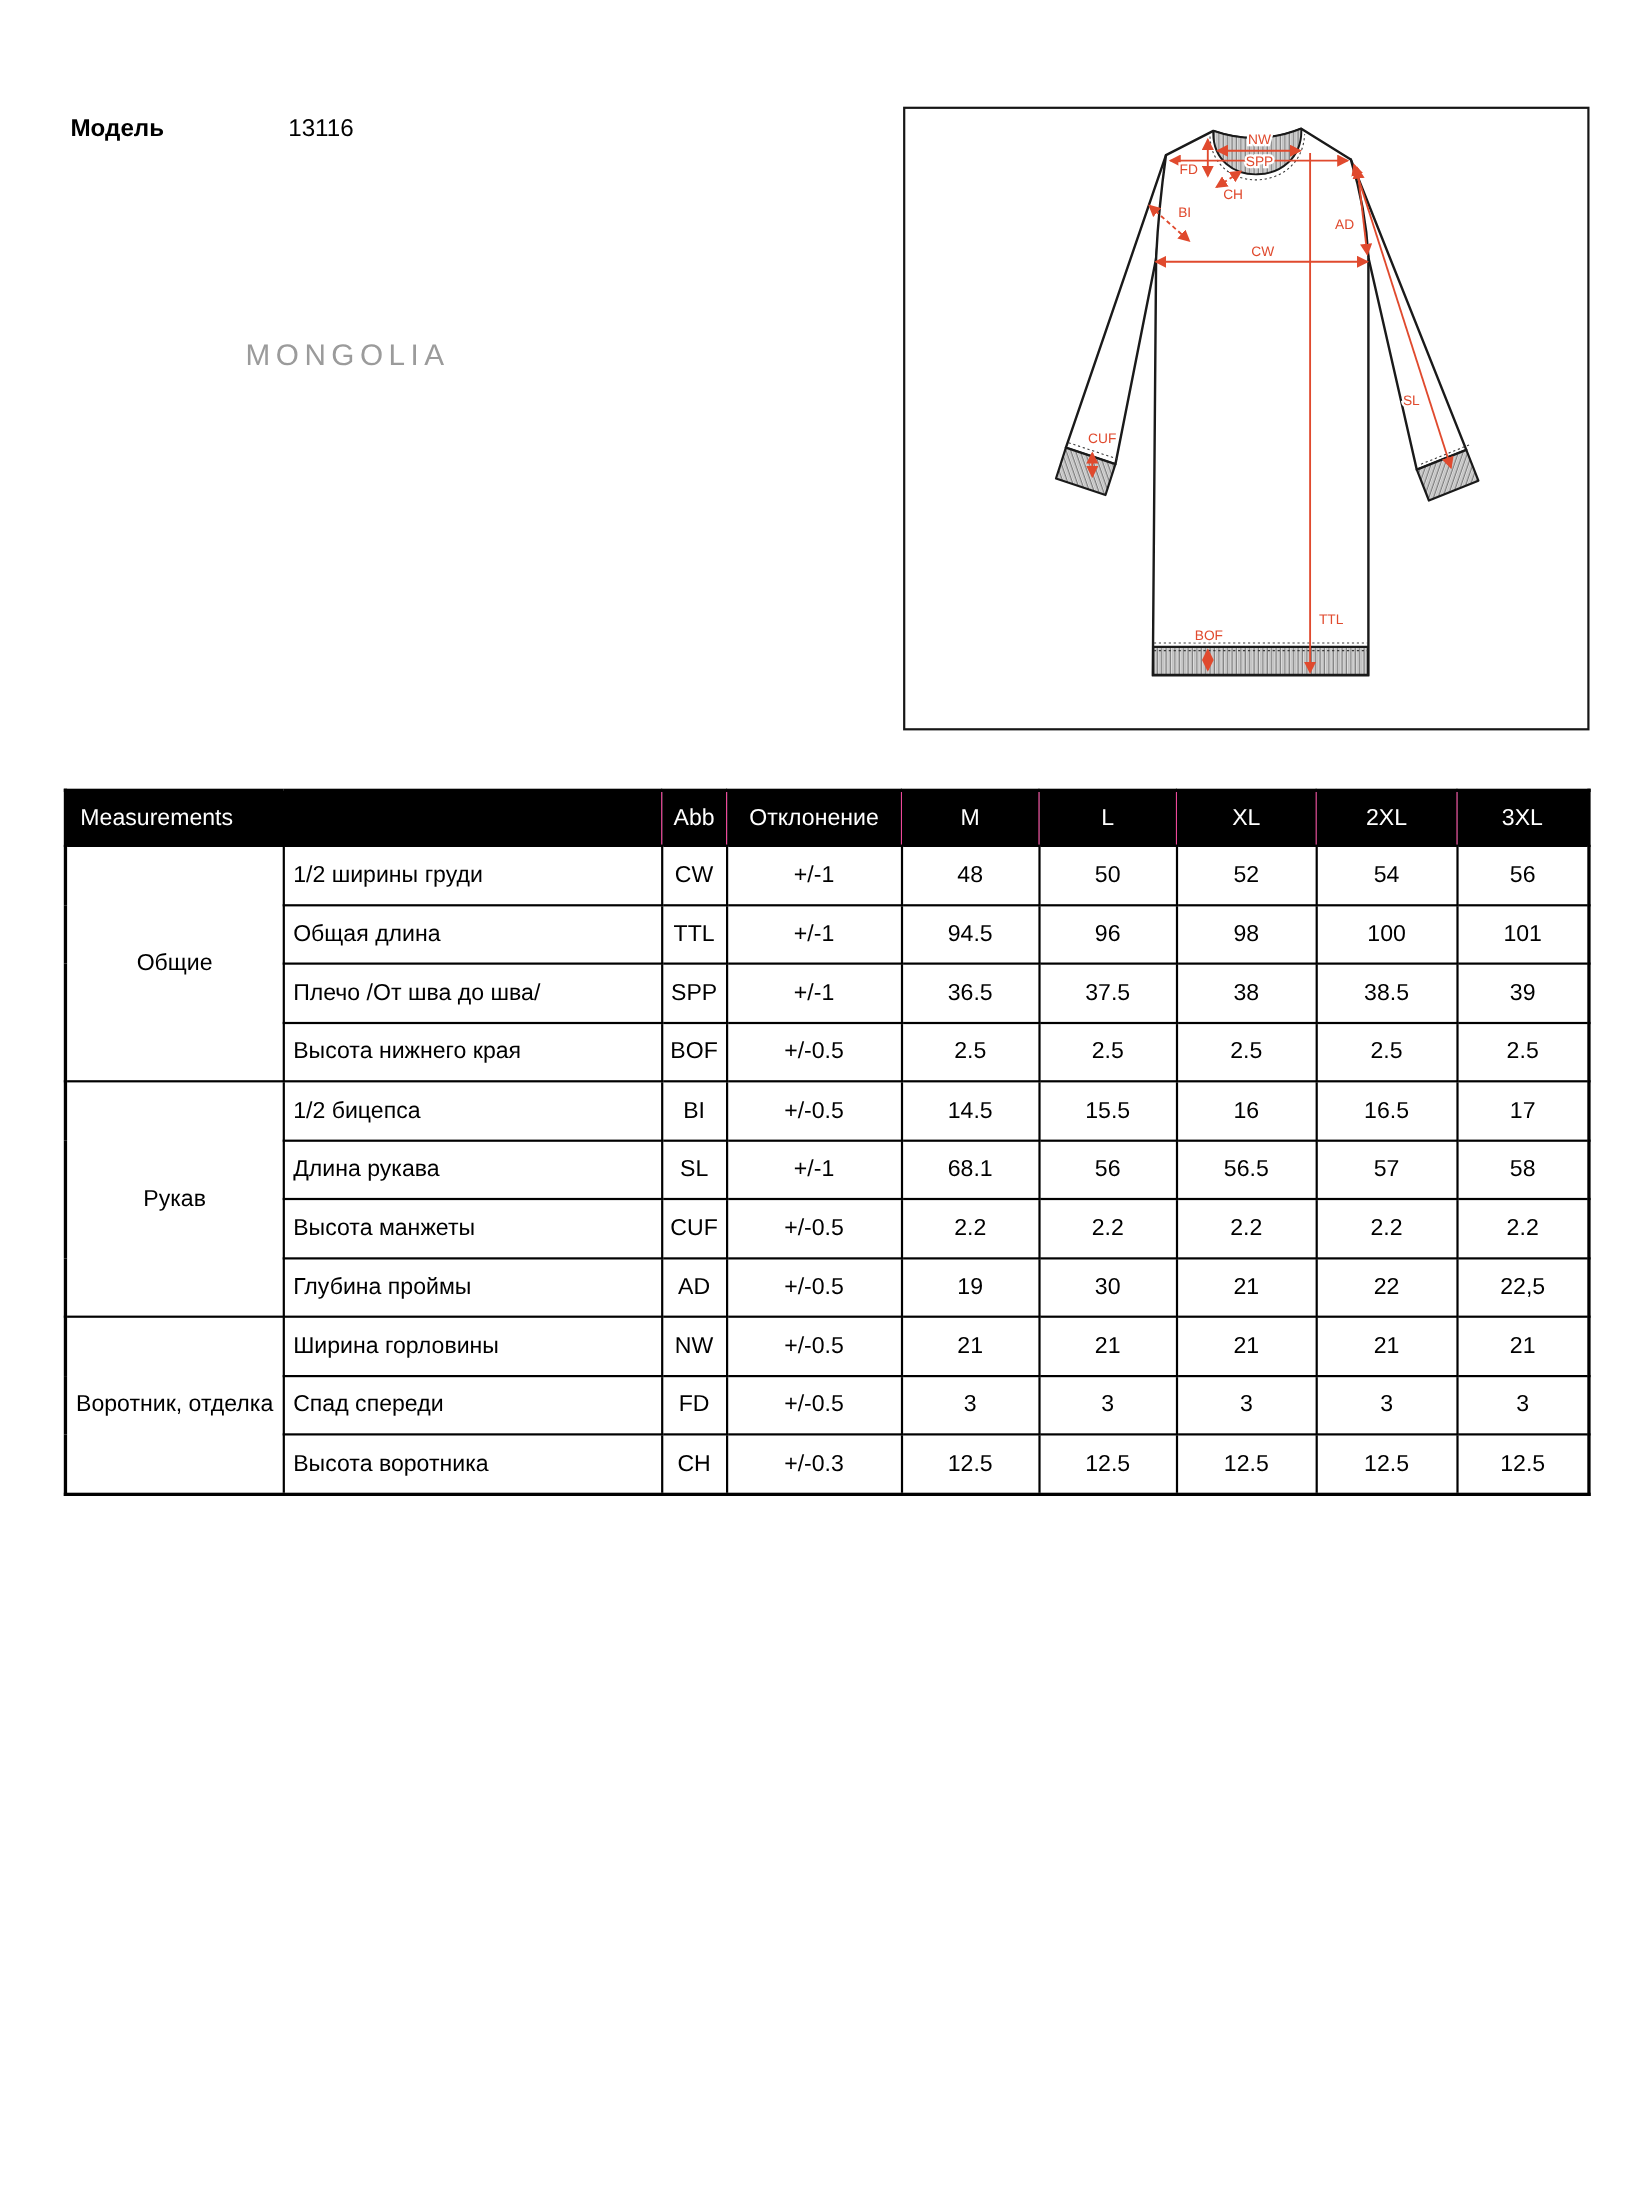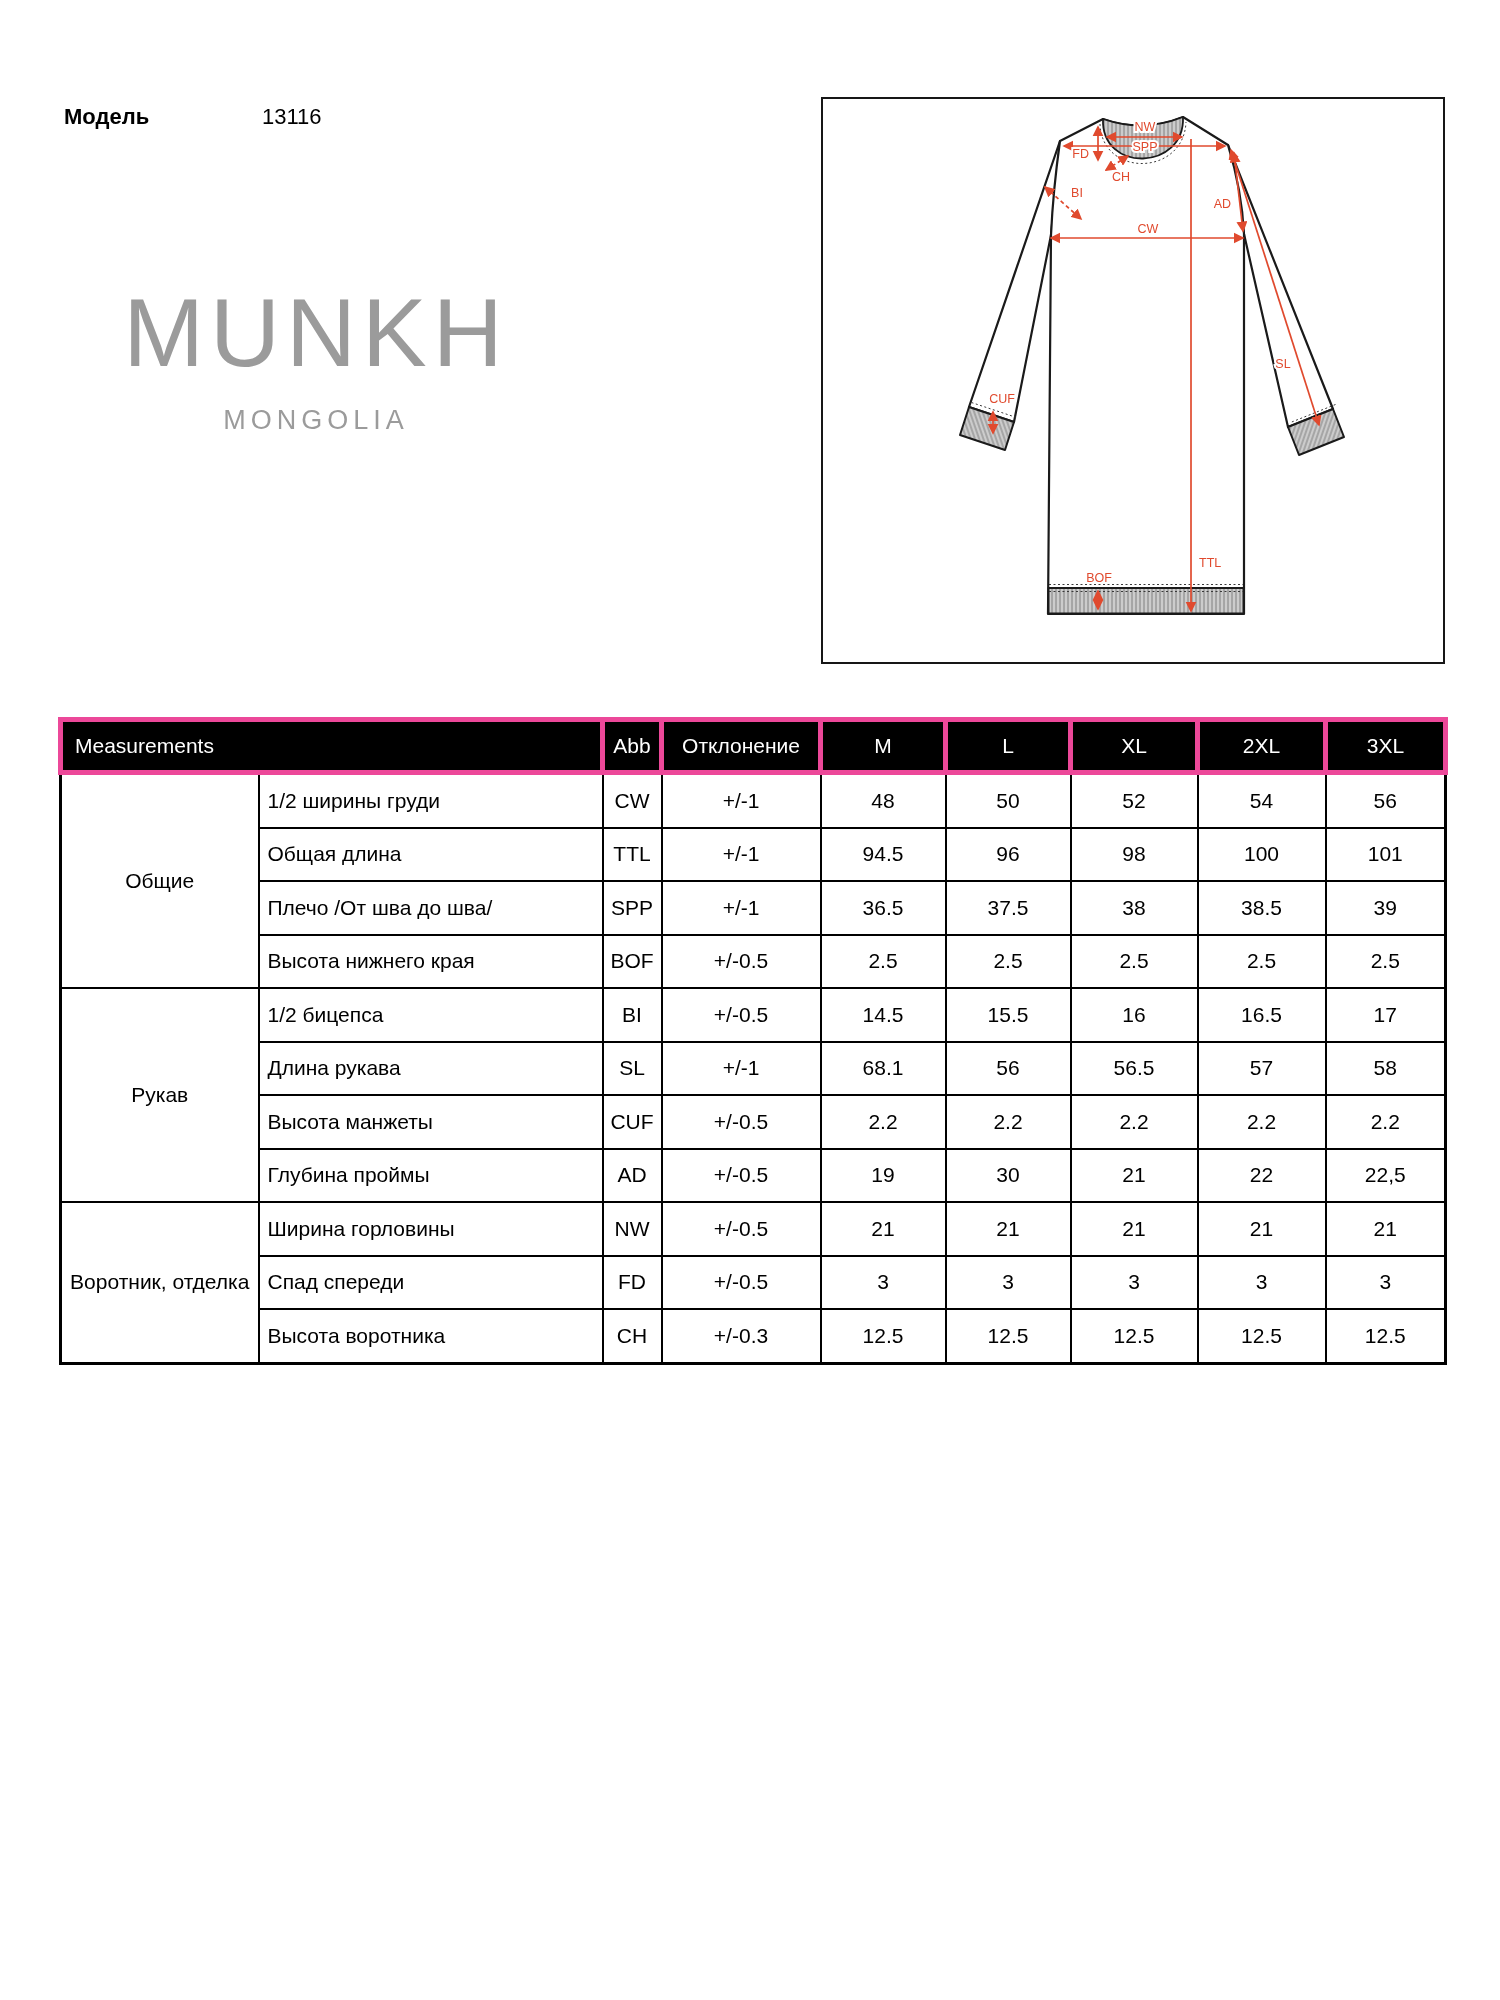--- a/index.html
+++ b/index.html
@@ -18,39 +18,38 @@
 
   
   .diagram{position:absolute;left:821px;top:97px;width:620px;height:563px;border:2px solid #161616;box-sizing:content-box;background:#fff;}
   .dlabel{paint-order:stroke;stroke:#ffffff;stroke-width:4px;fill:#e04a2e;
           font-family:"Liberation Sans",sans-serif;font-size:12.5px;}
 
   
   .size-table-wrap{position:absolute;left:58px;top:717px;width:1385px;}
   table.size-table{border-collapse:collapse;table-layout:fixed;width:1385px;border:3px solid #000;}
   table.size-table th{background:#000;color:#fff;font-weight:normal;font-size:21px;height:48px;
-      border:5px solid #ec4899;vertical-align:middle;text-align:center;padding:0;}
+      border:1px solid #ec4899;vertical-align:middle;text-align:center;padding:0;}
   table.size-table th.h-meas{text-align:left;padding-left:12px;}
   table.size-table td{border:2px solid #000;font-size:21px;height:51.5px;vertical-align:middle;
       text-align:center;padding:0 4px;background:#fff;}
   table.size-table td.name{text-align:left;padding-left:8px;}
   table.size-table td.group{text-align:center;line-height:26px;}
 </style>
 </head>
 <body>
 
 <div class="page">
 
   <div class="model-row">
     <span class="model-label">Модель</span>
     <span class="model-number">13116</span>
   </div>
 
   <div class="logo">
-    <div class="logo-main">MUNKH</div>
     <div class="logo-sub">MONGOLIA</div>
   </div>
 
   <div class="diagram">
     <svg width="620" height="563" viewBox="0 0 620 563">
       <defs>
         <pattern id="rib" width="4" height="8" patternUnits="userSpaceOnUse">
           <rect width="4" height="8" fill="#dcdcdc"></rect>
           <line x1="1" y1="0" x2="1" y2="8" stroke="#6f6f6f" stroke-width="1"></line>
           <line x1="3" y1="0" x2="3" y2="8" stroke="#a8a8a8" stroke-width="0.6"></line>

